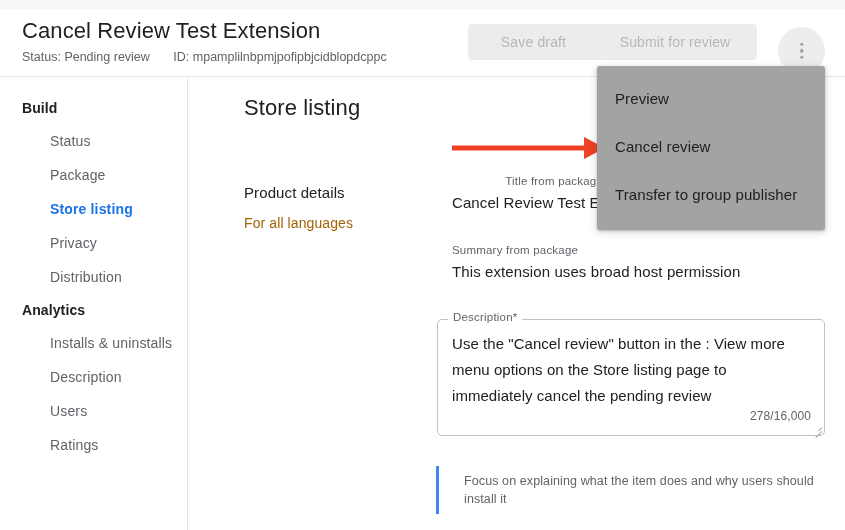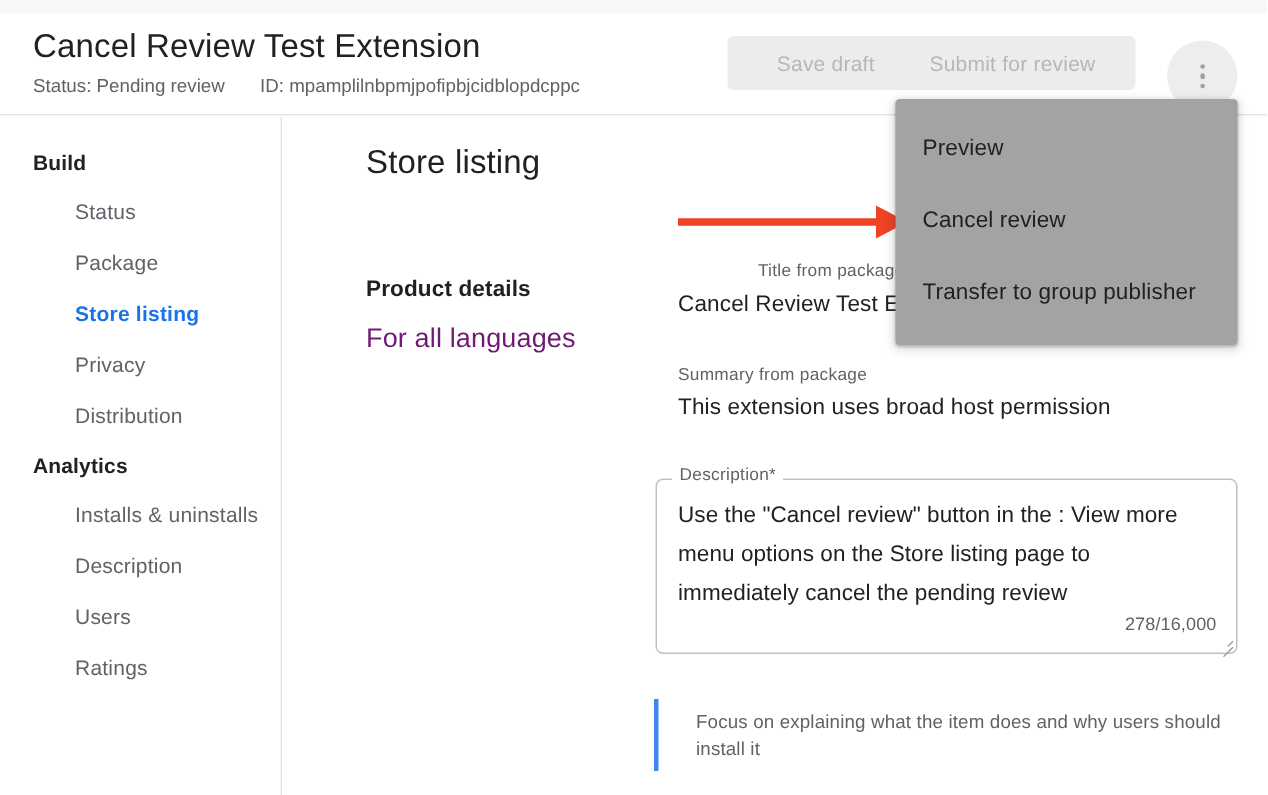--- a/index.html
+++ b/index.html
@@ -65,21 +65,21 @@
     border-radius: 4px;
     background: #ececec;
     color: #b6b7b8;
     font-family: "Liberation Sans", sans-serif;
     font-size: 14px;
     letter-spacing: 0.15px;
     cursor: default;
     padding: 0 18px;
     white-space: nowrap;
   }
-  .btn-save { left: 485px; width: 131px; }
+  .btn-save { left: 468px; width: 131px; }
   .btn-submit { left: 593px; width: 164px; }
 
   .btn-more {
     position: absolute;
     left: 778px; top: 18px;
     width: 47px; height: 47px;
     border-radius: 50%;
     border: none;
     background: #ededed;
     cursor: pointer;
@@ -144,29 +144,29 @@
     font-size: 22px;
     font-weight: 400;
     color: #202124;
     letter-spacing: 0.1px;
   }
 
   .section-heading {
     position: absolute;
     left: 19px; top: 106px;
     font-size: 15px;
-    font-weight: bold;
+    font-weight: normal;
     color: #202124;
     letter-spacing: 0.1px;
   }
   .section-sub {
     position: absolute;
     left: 19px; top: 137px;
-    font-size: 18px;
-    color: #701a75;
+    font-size: 14px;
+    color: #a16207;
     letter-spacing: 0.1px;
   }
 
   
   .ro-field { position: absolute; left: 227px; }
   .ro-label {
     font-size: 11.5px;
     color: #5f6368;
     letter-spacing: 0.2px;
     margin-bottom: 7px;

